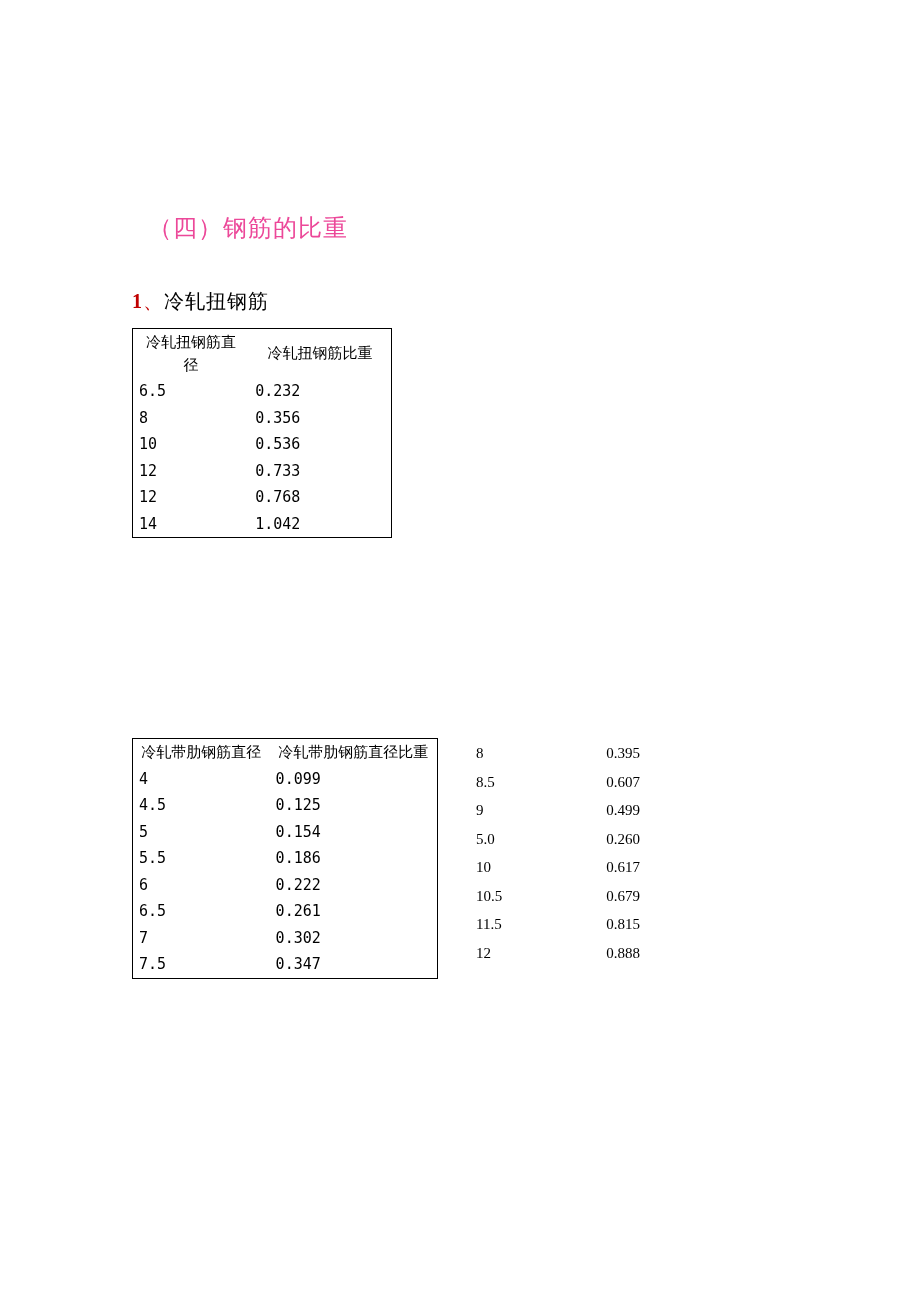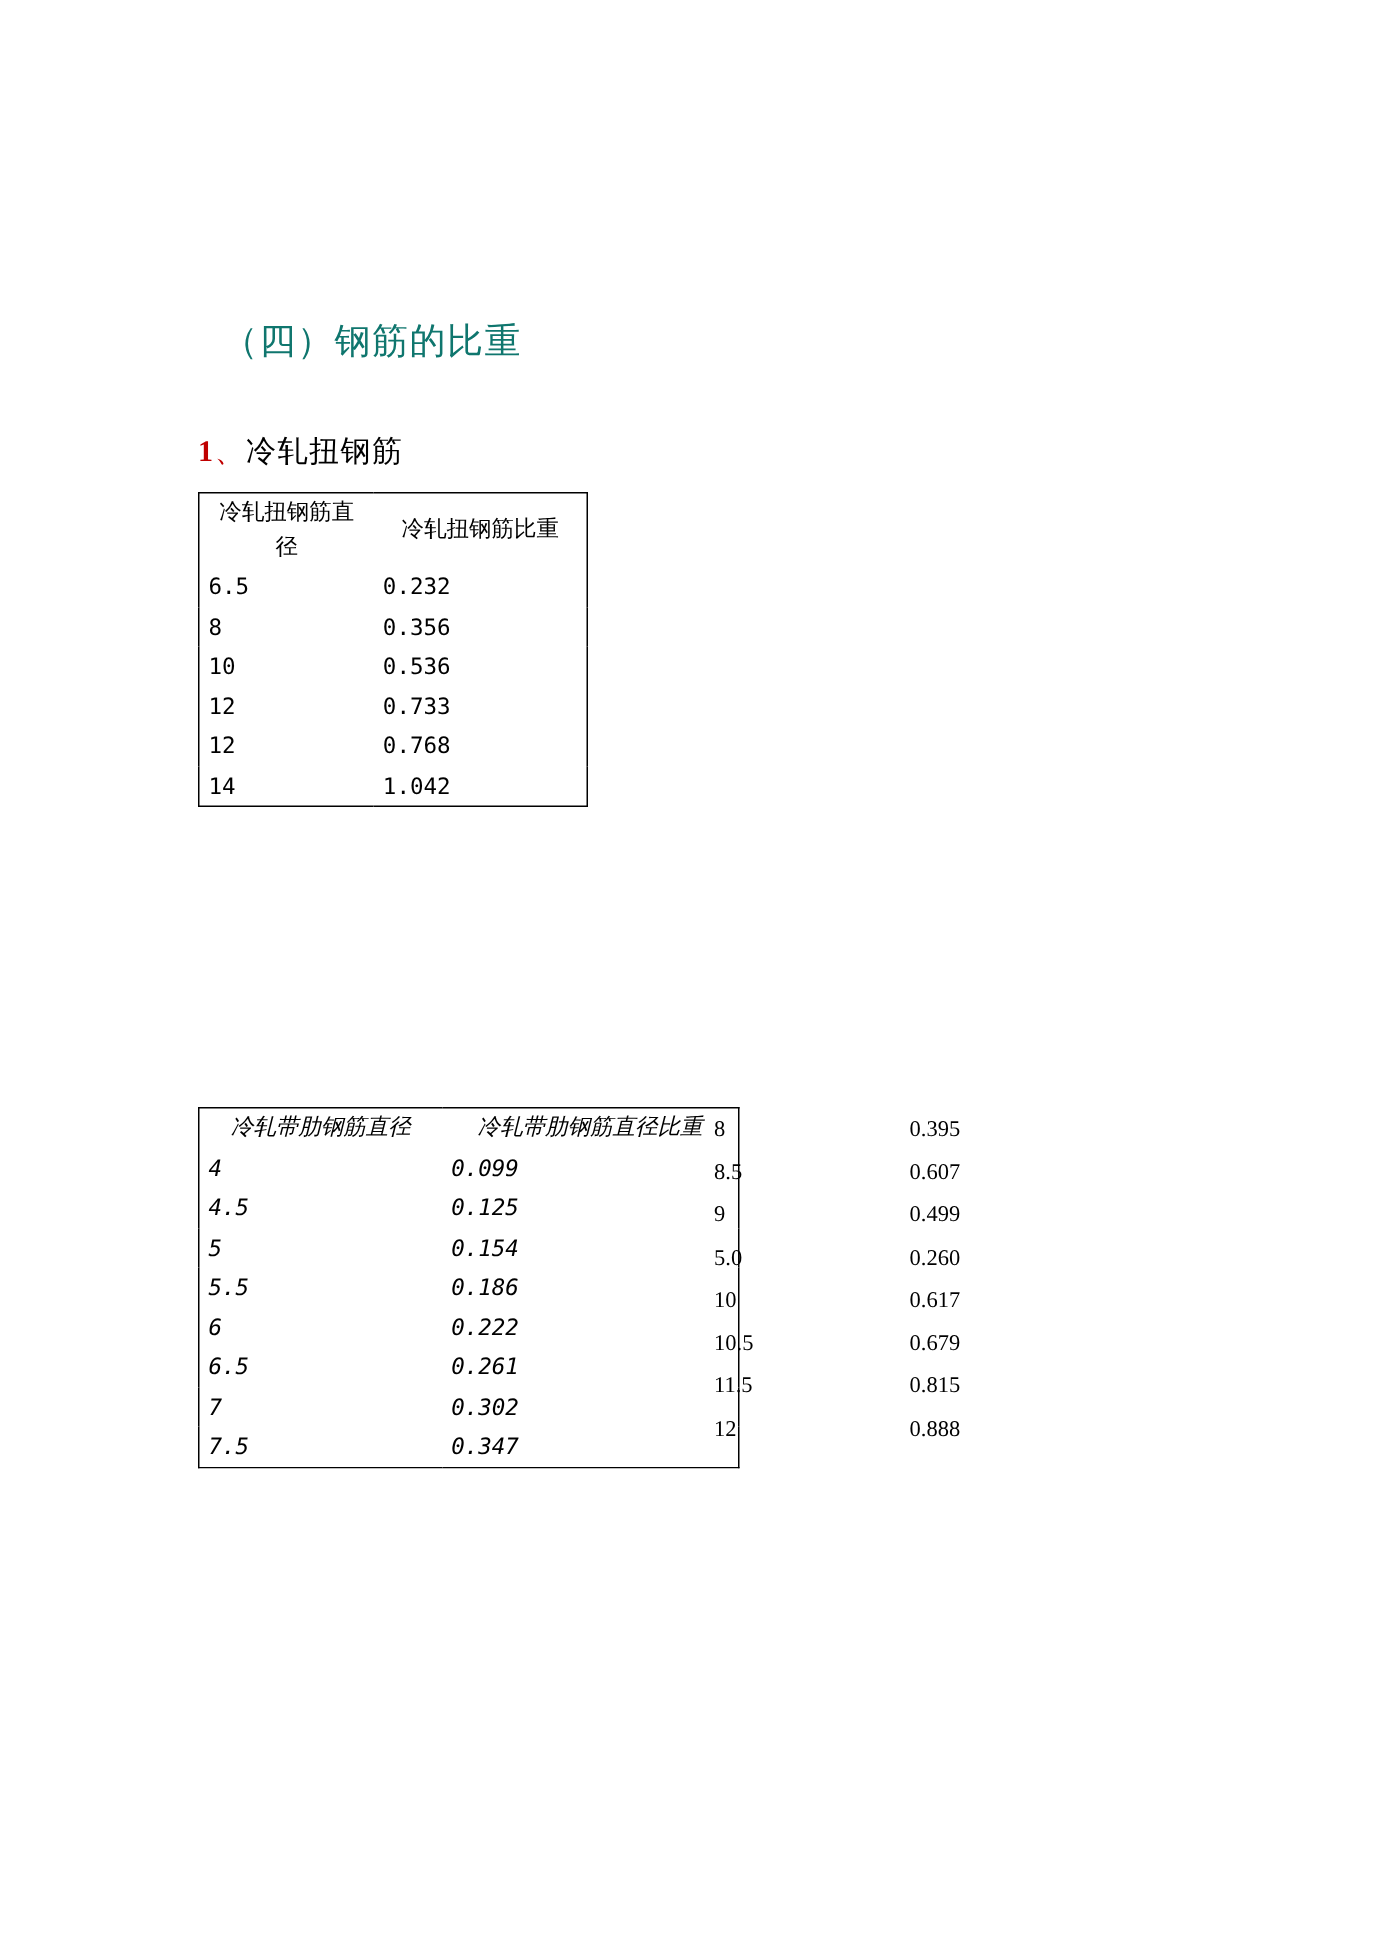--- a/index.html
+++ b/index.html
@@ -19,21 +19,21 @@
     position: relative;
   }
   .content {
     margin-left: 132px;
     margin-right: 120px;
   }
   h1.section-title {
     font-family: "SimSun", "宋体", serif;
     font-weight: normal;
     font-size: 24px;
-    color: #0f766e;
+    color: #ec4899;
     margin: 210px 0 40px 16px;
     letter-spacing: 1px;
   }
   h2.sub-title {
     font-family: "Times New Roman", "SimSun", "宋体", serif;
     font-size: 20px;
     font-weight: normal;
     margin: 0 0 12px 0;
     letter-spacing: 1px;
   }
@@ -63,23 +63,22 @@
   table.data-table td.num {
     text-align: left;
     font-family: "SimSun", "宋体", monospace;
   }
   .tbl1 { width: 260px; }
   .tbl1 td.c1, .tbl1 th.c1 { width: 130px; }
   .tbl1 td.c2, .tbl1 th.c2 { width: 158px; }
 
   .tbl2-holder { position: relative; }
   .tbl2-left {
-    width: 361px;
+    width: 306px;
     border: 1.2px solid #000;
-    font-style: italic;
   }
   .tbl2-left th.c1, .tbl2-left td.c1 { width: 134px; }
   .tbl2-left th.c2, .tbl2-left td.c2 { width: 166px; }
 
   .tbl2-right {
     position: absolute;
     left: 336px;
     top: 0;
     width: 288px;
     border: none;

